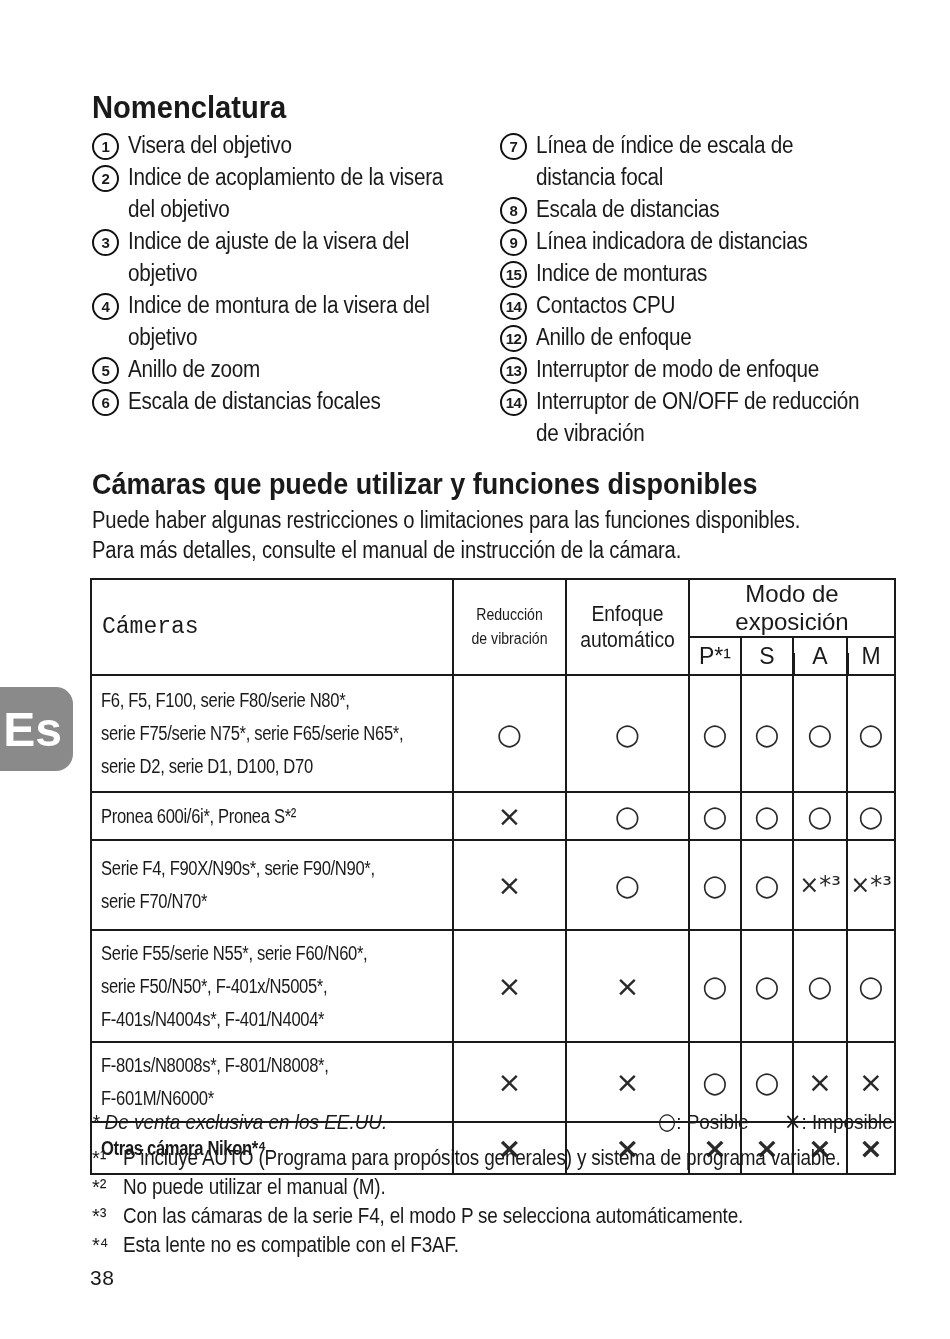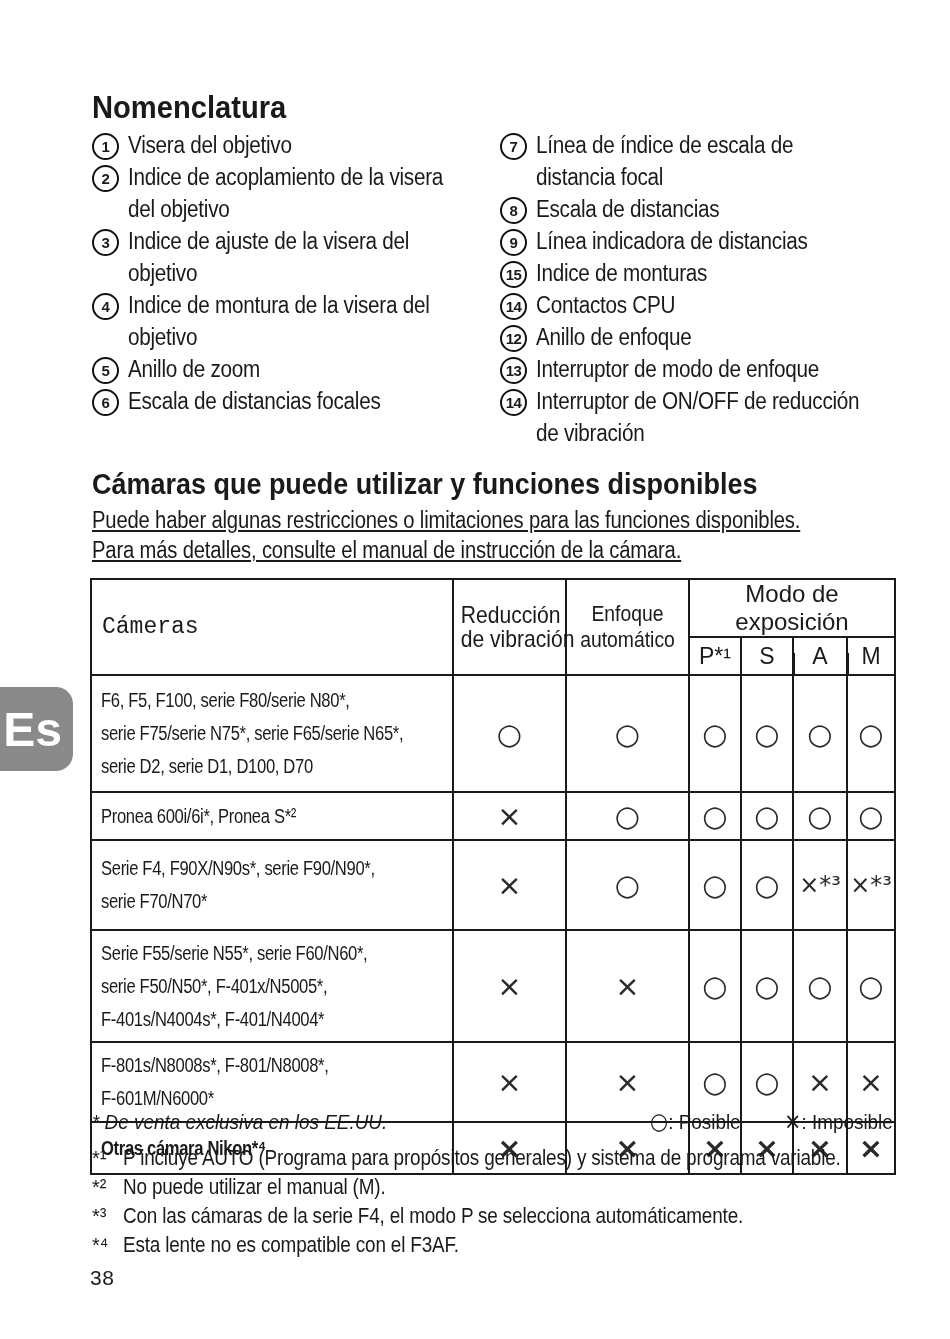--- a/index.html
+++ b/index.html
@@ -37,32 +37,32 @@
     display:flex;align-items:center;justify-content:center;
     font-size:15px;font-weight:bold;margin:4px 9px 0 0;letter-spacing:-0.5px;
   }
   .itext{min-width:0;}
   .iline{
     font-size:23px;line-height:32px;white-space:nowrap;
     transform:scaleX(0.9);transform-origin:0 50%;letter-spacing:-0.3px;
   }
 
   
-  .intro{left:92px;top:505px;text-decoration:underline;}
+  .intro{left:92px;top:505px;}
   .pline{
     font-size:23px;line-height:30px;white-space:nowrap;
     transform:scaleX(0.88);transform-origin:0 50%;letter-spacing:-0.2px;
   }
 
   
   .tbl-wrap{left:90px;top:578px;}
   table{border-collapse:collapse;table-layout:fixed;width:806px;}
   td{border:2px solid #1a1a1a;padding:0;vertical-align:middle;}
   td.hdr-cam{text-align:left;padding-left:10px;font-size:23px;font-family:Liberation Mono, monospace;}
-  td.hdr-vr{text-align:center;font-size:24px;line-height:24px;}
+  td.hdr-vr{text-align:center;font-size:16px;line-height:24px;}
   td.hdr-af{text-align:center;font-size:22px;line-height:26px;}
   td.hdr-expo{text-align:center;font-size:24px;height:42px;}
   td.hdr-mode{text-align:center;font-size:23px;height:36px;}
   td.pd{border-left:none;position:relative;}
   td.pd::after{content:"";position:absolute;left:-1px;bottom:0;width:2px;height:21px;background:#1a1a1a;}
   .hline{display:block;white-space:nowrap;transform:scaleX(0.88);transform-origin:50% 50%;}
   td.cam{padding:4px 4px 4px 9px;}
   .cline{
     font-size:20px;line-height:33px;white-space:nowrap;
     transform:scaleX(0.83);transform-origin:0 50%;letter-spacing:-0.4px;
@@ -76,21 +76,21 @@
 
   
   .stub{width:2px;height:15px;background:#1a1a1a;top:1098px;}
 
   
   .legend{left:92px;top:1108px;width:801px;display:flex;justify-content:space-between;align-items:baseline;}
   .note-italic{
     font-style:italic;font-size:21px;white-space:nowrap;
     transform:scaleX(0.9);transform-origin:0 50%;
   }
-  .leg-right{display:flex;gap:32px;align-items:baseline;}
+  .leg-right{display:flex;gap:24px;align-items:baseline;}
   .leg-item{font-size:21px;white-space:nowrap;transform:scaleX(0.9);transform-origin:100% 50%;}
   .leg-sym{font-family:"DejaVu Sans", sans-serif;font-size:23px;}
 
   
   .footnotes{left:92px;top:1146px;}
   .fn-row{display:flex;align-items:baseline;height:29px;}
   .fn-marker{flex:none;width:31px;font-size:20px;}
   .fn-text{
     font-size:21.5px;white-space:nowrap;
     transform:scaleX(0.88);transform-origin:0 50%;letter-spacing:-0.2px;

